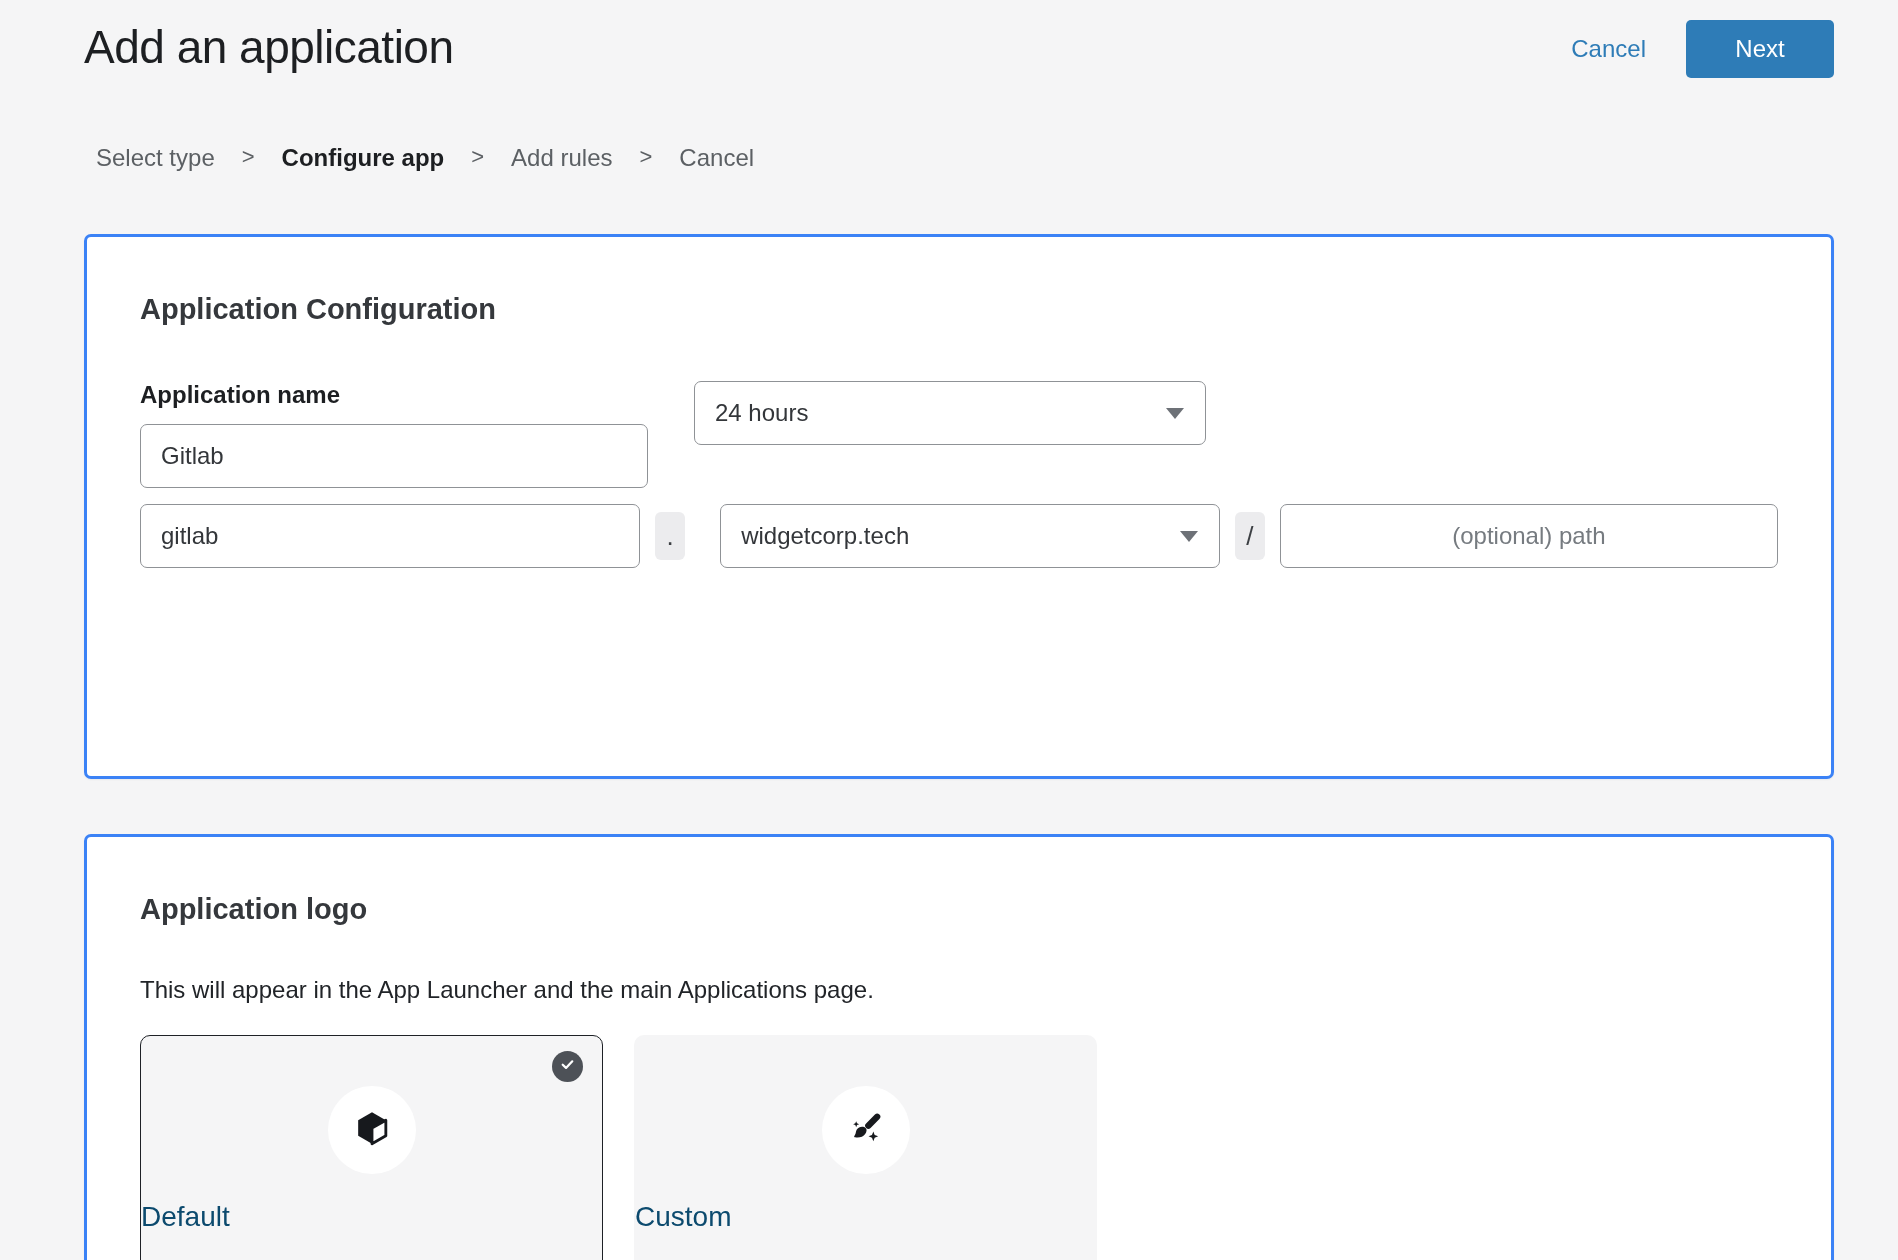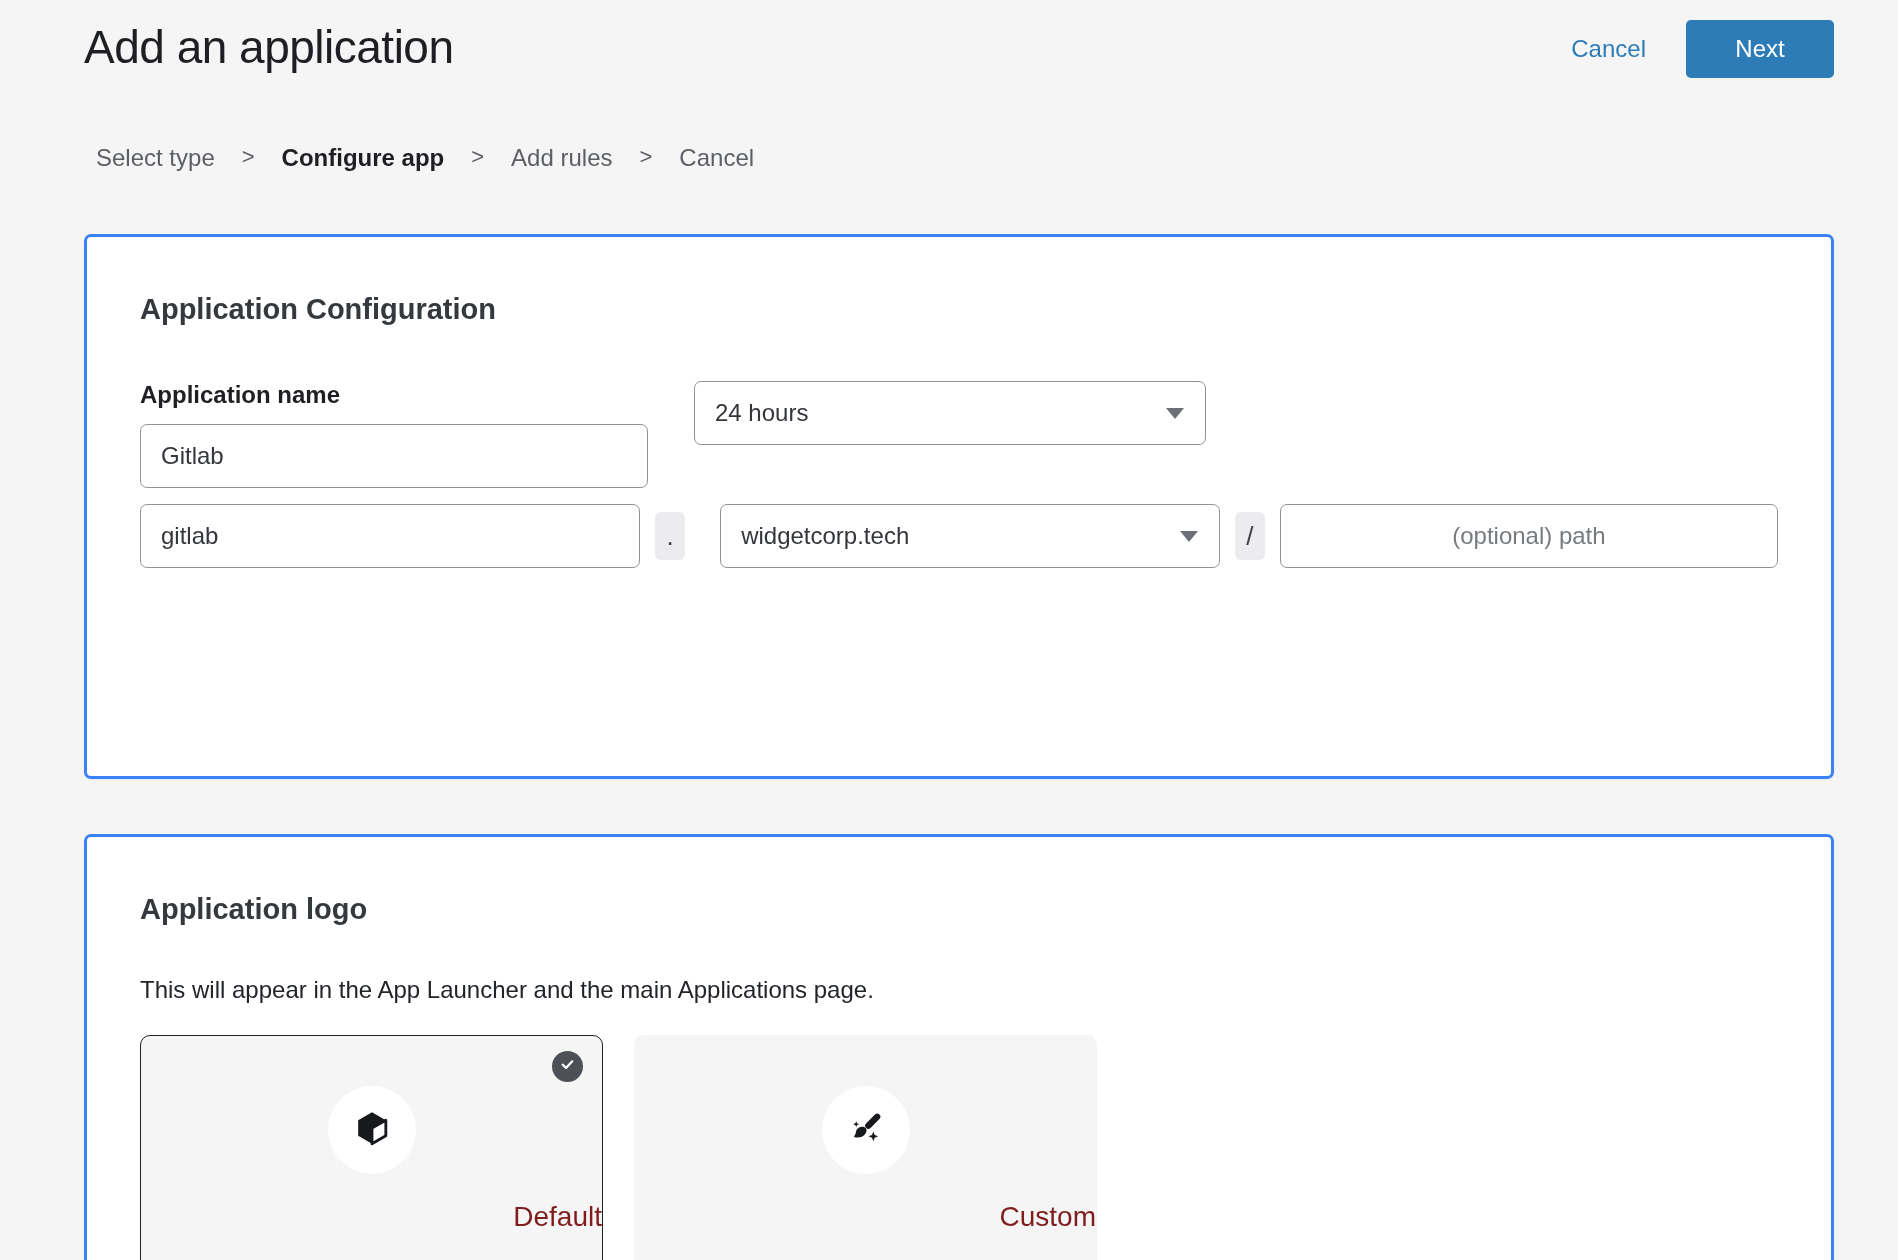--- a/index.html
+++ b/index.html
@@ -110,22 +110,22 @@
     border:1.5px solid transparent;
     position:relative; cursor:pointer;
   }
   .logo-tile.selected { border-color:#1e2126; }
   .tile-circle {
     width:88px; height:88px; border-radius:50%;
     background:#ffffff; margin:50px auto 0 auto;
     display:flex; align-items:center; justify-content:center;
   }
   .tile-label {
-    text-align:right; margin-top:27px;
-    font-size:28px; color:#7f1d1d;
+    text-align:left; margin-top:27px;
+    font-size:28px; color:#0c4a6e;
   }
   .check-badge {
     position:absolute; top:15px; right:19px;
     width:31px; height:31px; border-radius:50%;
     background:#4d5157;
     display:flex; align-items:center; justify-content:center;
   }
 </style>
 </head>
 <body>

